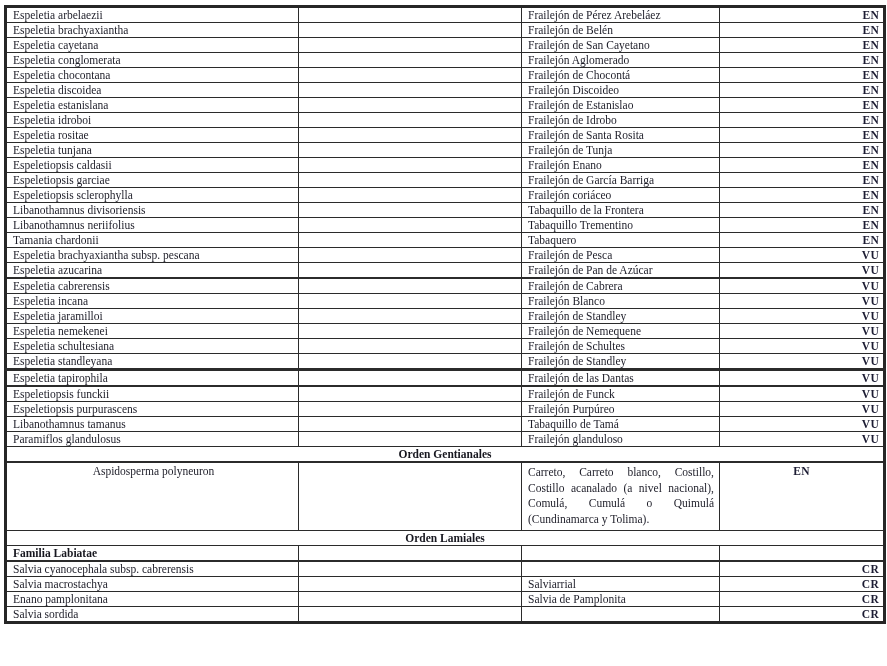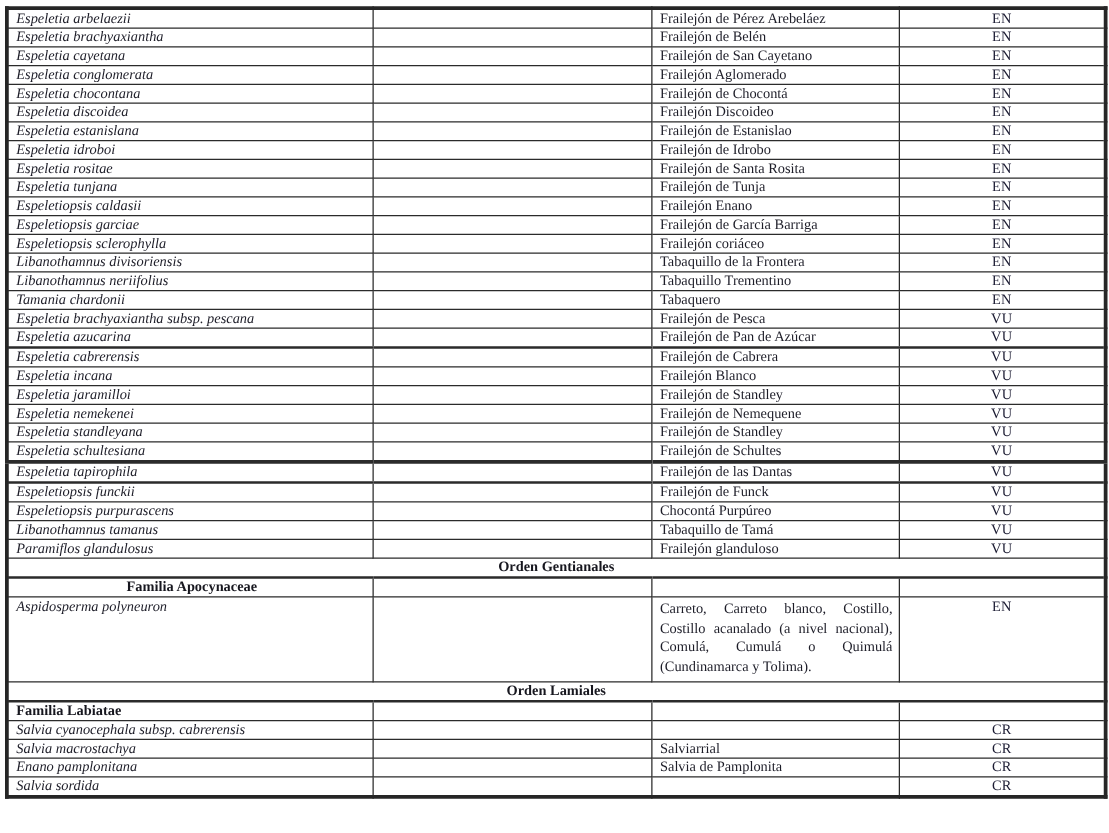--- a/index.html
+++ b/index.html
@@ -31,30 +31,30 @@
     border: 1.5px solid #2b2b2b;
     font-size: 11.5px;
     line-height: 13px;
     height: 14px;
     padding: 0 4px;
     vertical-align: middle;
     white-space: nowrap;
     overflow: hidden;
   }
   td.sci-cell {
-    font-style: italic;
     padding-left: 6px;
   }
   td.common-cell {
     padding-left: 6px;
   }
   td.status-cell {
-    text-align: center;
+    text-align: right;
     color: #1c1c33;
     letter-spacing: 0.3px;
+    font-weight: bold;
   }
   td.order-cell {
     font-weight: bold;
     text-align: center;
     color: #17171f;
   }
   td.family-cell {
     font-weight: bold;
     padding-left: 6px;
     color: #17171f;
@@ -217,69 +217,63 @@
           <td class="common-cell">Frailejón de Standley</td>
           <td class="status-cell">VU</td>
         </tr>
         <tr>
           <td class="sci-cell">Espeletia nemekenei</td>
           <td class="empty-cell"></td>
           <td class="common-cell">Frailejón de Nemequene</td>
           <td class="status-cell">VU</td>
         </tr>
         <tr>
+          <td class="sci-cell">Espeletia schultesiana</td>
+          <td class="empty-cell"></td>
+          <td class="common-cell">Frailejón de Schultes</td>
+          <td class="status-cell">VU</td>
+        </tr>
+        <tr>
           <td class="sci-cell">Espeletia standleyana</td>
           <td class="empty-cell"></td>
           <td class="common-cell">Frailejón de Standley</td>
           <td class="status-cell">VU</td>
         </tr>
         <tr>
-          <td class="sci-cell">Espeletia schultesiana</td>
-          <td class="empty-cell"></td>
-          <td class="common-cell">Frailejón de Schultes</td>
-          <td class="status-cell">VU</td>
-        </tr>
-        <tr>
           <td class="sci-cell">Espeletia tapirophila</td>
           <td class="empty-cell"></td>
           <td class="common-cell">Frailejón de las Dantas</td>
           <td class="status-cell">VU</td>
         </tr>
         <tr>
           <td class="sci-cell">Espeletiopsis funckii</td>
           <td class="empty-cell"></td>
           <td class="common-cell">Frailejón de Funck</td>
           <td class="status-cell">VU</td>
         </tr>
         <tr>
           <td class="sci-cell">Espeletiopsis purpurascens</td>
           <td class="empty-cell"></td>
-          <td class="common-cell">Chocontá Purpúreo</td>
+          <td class="common-cell">Frailejón Purpúreo</td>
           <td class="status-cell">VU</td>
         </tr>
         <tr>
           <td class="sci-cell">Libanothamnus tamanus</td>
           <td class="empty-cell"></td>
           <td class="common-cell">Tabaquillo de Tamá</td>
           <td class="status-cell">VU</td>
         </tr>
         <tr>
           <td class="sci-cell">Paramiflos glandulosus</td>
           <td class="empty-cell"></td>
           <td class="common-cell">Frailejón glanduloso</td>
           <td class="status-cell">VU</td>
         </tr>
         <tr>
           <td class="order-cell" colspan="4">Orden Gentianales</td>
-        </tr>
-        <tr>
-          <td class="family-cell">Familia Apocynaceae</td>
-          <td class="empty-cell"></td>
-          <td class="empty-cell"></td>
-          <td class="empty-cell"></td>
         </tr>
         <tr class="tall-row">
           <td class="sci-cell">Aspidosperma polyneuron</td>
           <td class="empty-cell"></td>
           <td class="common-cell">Carreto, Carreto blanco, Costillo, Costillo acanalado (a nivel nacional), Comulá, Cumulá o Quimulá (Cundinamarca y Tolima).</td>
           <td class="status-cell">EN</td>
         </tr>
         <tr>
           <td class="order-cell" colspan="4">Orden Lamiales</td>
         </tr>

